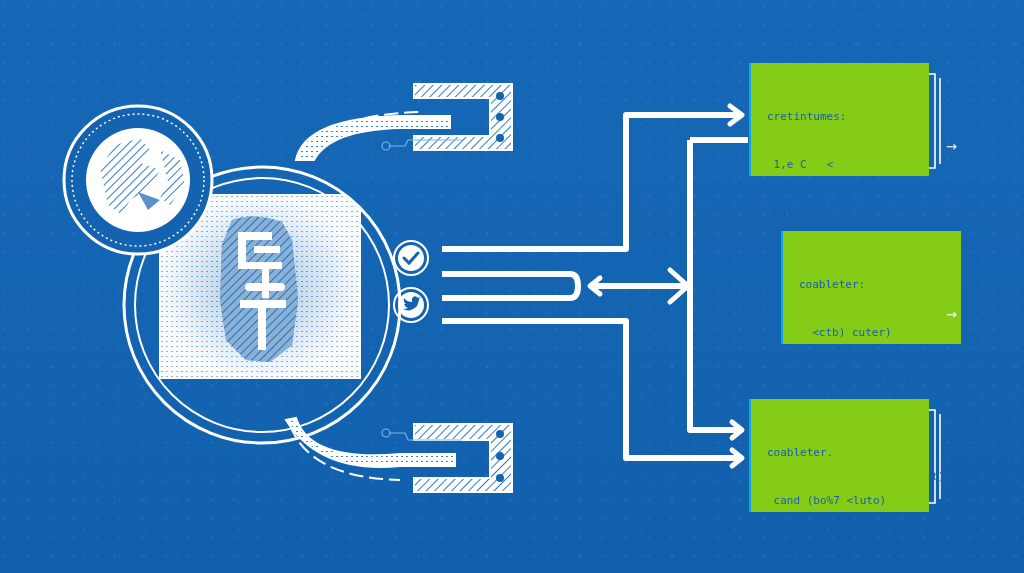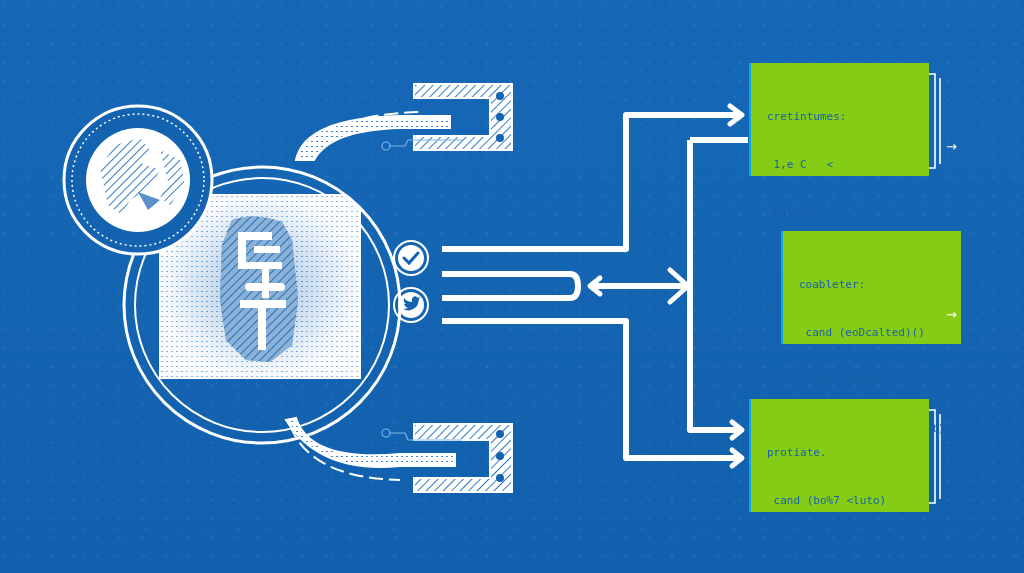--- a/index.html
+++ b/index.html
@@ -153,27 +153,28 @@
     <span class="code-line">cretintumes:</span>
     <span class="code-line"> 1,e C   &lt;</span>
     <span class="code-line"> buliter &lt;</span>
     <span class="code-line">  &lt; pecLTYD (peaks&gt;</span>
     <span class="code-line">)</span>
   </div>
   <span class="side-arrow" style="left:946px; top:139px;">→</span>
 
   <div class="code-box" style="left:749px; top:231px; width:180px; height:113px;margin-left:32px;">
     <span class="code-line">coableter:</span>
+    <span class="code-line">  &lt;ctb) cuter)</span>
     <span class="code-line"> cand (eoDcalted)()</span>
     <span class="code-line">  &lt;cletcr$holteht)</span>
     <span class="code-line"> &lt;ced API (anaractent))</span>
     <span class="code-line">)</span>
   </div>
   <span class="side-arrow" style="left:946px; top:307px;">→</span>
 
   <div class="code-box" style="left:749px; top:399px; width:180px; height:113px;">
-    <span class="code-line">protiate.</span>
+    <span class="code-line">coableter.</span>
     <span class="code-line"> cand (bo%7 &lt;luto)</span>
     
     
     
   </div>
 </div>
 
 </body></html>

